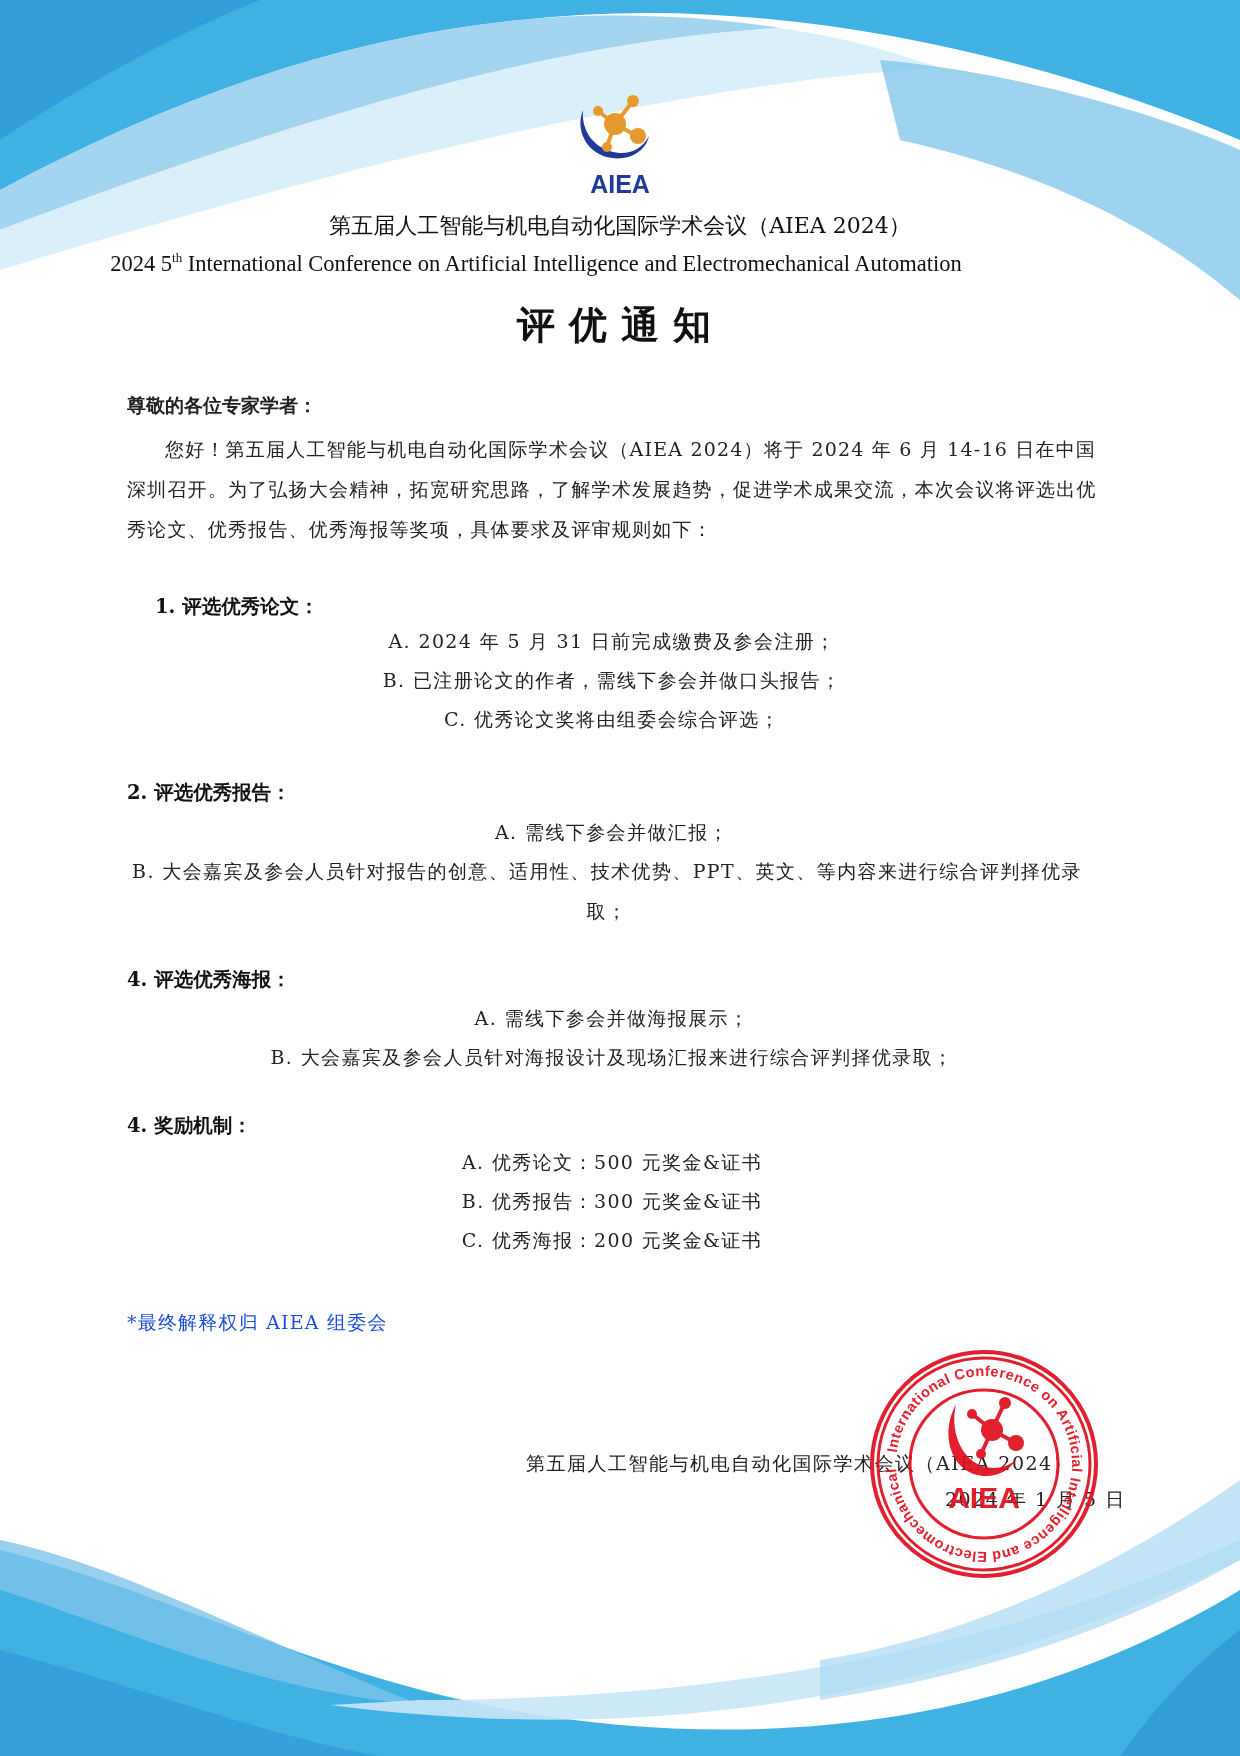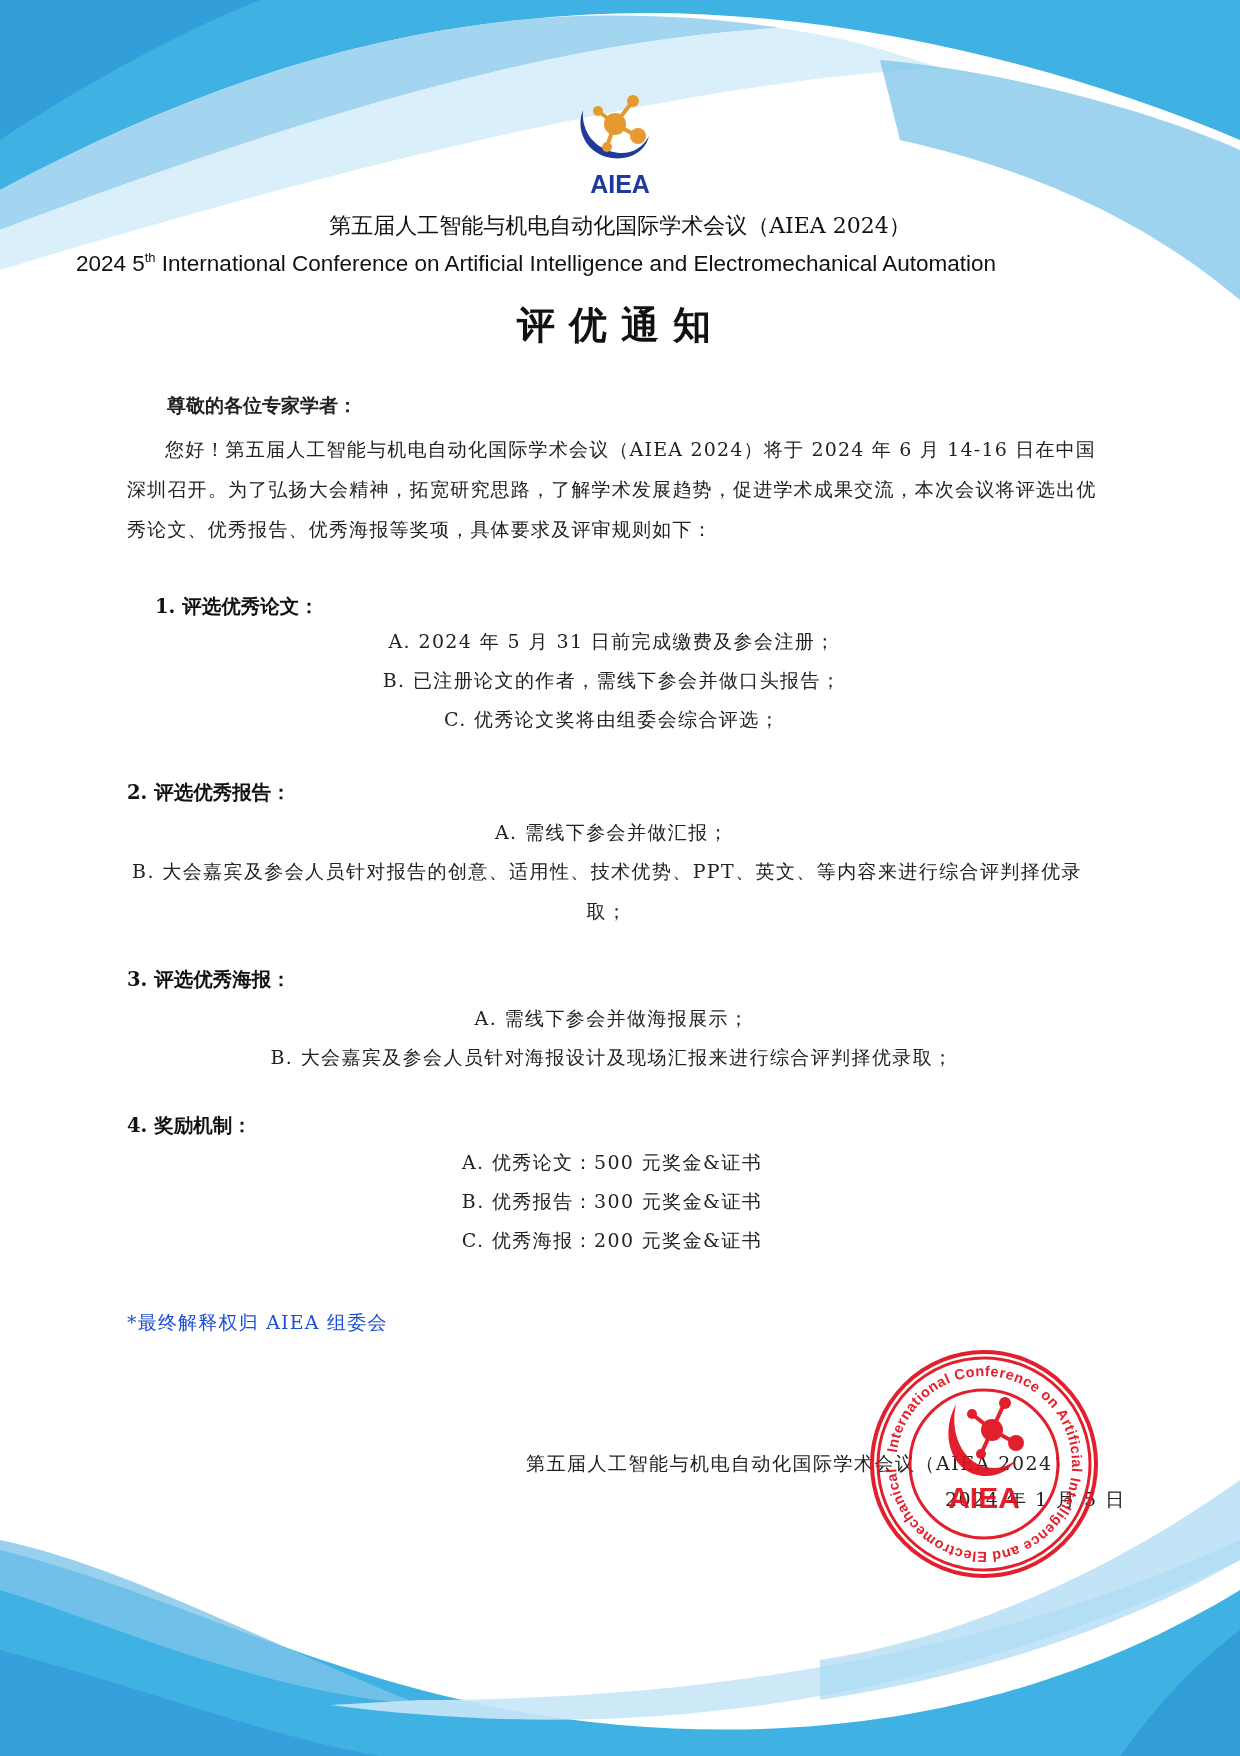--- a/index.html
+++ b/index.html
@@ -18,31 +18,31 @@
     font-family: "Liberation Sans", "DejaVu Sans", sans-serif; font-weight: bold;
     font-size: 25px; color: #1f3a9a; letter-spacing: 0px;
   }
 
   .title-cn {
     position: absolute; left: 0; top: 211px; width: 1240px; text-align: center;
     font-size: 22px; color: #111;
   }
   .title-en {
     position: absolute; left: 0; top: 250px; width: 1072px; text-align: center;
-    font-family: Liberation Sans, sans-serif; font-size: 22.5px; color: #111;
+    font-family: Liberation Serif, serif; font-size: 22.5px; color: #111;
   }
   .title-en sup { font-size: 13px; }
   .doc-title {
     position: absolute; left: 0; top: 300px; width: 1240px; text-align: center;
     font-size: 38px; font-weight: bold; letter-spacing: 14px; color: #111;
     padding-left: 2px; box-sizing: border-box;
   }
 
   .body-text { position: absolute; left: 127px; width: 970px; font-size: 19px; color: #222; }
-  .greeting { top: 393px; font-weight: bold; font-size: 19px; margin-left: 40px; }
+  .greeting { top: 393px; font-weight: bold; font-size: 19px; }
   .intro { top: 429px; line-height: 40px; text-indent: 38px; letter-spacing: 1.2px; }
 
   .section-head { position: absolute; left: 127px; font-size: 19.5px; font-weight: bold; color: #111; }
   .item { position: absolute; left: 127px; width: 970px; font-size: 19px; color: #222; letter-spacing: 1.4px; line-height: 40px; text-align: center; }
 
   .footnote { position: absolute; left: 127px; top: 1310px; font-size: 19px; color: #1d4ed8; letter-spacing: 1.2px; }
 
   .sign-org { position: absolute; left: 526px; top: 1451px; font-size: 19px; color: #222; letter-spacing: 1.5px; }
   .sign-date { position: absolute; left: 945px; top: 1487px; font-size: 19px; color: #222; letter-spacing: 1.5px; }
 
@@ -94,21 +94,21 @@
 
   <div class="section-head" style="top:593px;margin-left:28px;">1. 评选优秀论文：</div>
   <div class="item" style="top:621px;">A. 2024 年 5 月 31 日前完成缴费及参会注册；</div>
   <div class="item" style="top:660px;">B. 已注册论文的作者，需线下参会并做口头报告；</div>
   <div class="item" style="top:699px;">C. 优秀论文奖将由组委会综合评选；</div>
 
   <div class="section-head" style="top:779px;text-align:center;">2. 评选优秀报告：</div>
   <div class="item" style="top:812px;">A. 需线下参会并做汇报；</div>
   <div class="item" style="top:851px; width:960px;">B. 大会嘉宾及参会人员针对报告的创意、适用性、技术优势、PPT、英文、等内容来进行综合评判择优录取；</div>
 
-  <div class="section-head" style="top:966px;">3. 评选优秀海报：</div>
+  <div class="section-head" style="top:966px;">4. 评选优秀海报：</div>
   <div class="item" style="top:1037px;">B. 大会嘉宾及参会人员针对海报设计及现场汇报来进行综合评判择优录取；</div>
   <div class="item" style="top:998px;">A. 需线下参会并做海报展示；</div>
 
   <div class="section-head" style="top:1112px;">4. 奖励机制：</div>
   <div class="item" style="top:1142px;">A. 优秀论文：500 元奖金&amp;证书</div>
   <div class="item" style="top:1181px;">B. 优秀报告：300 元奖金&amp;证书</div>
   <div class="item" style="top:1220px;">C. 优秀海报：200 元奖金&amp;证书</div>
 
   <div class="footnote">*最终解释权归 AIEA 组委会</div>
 

